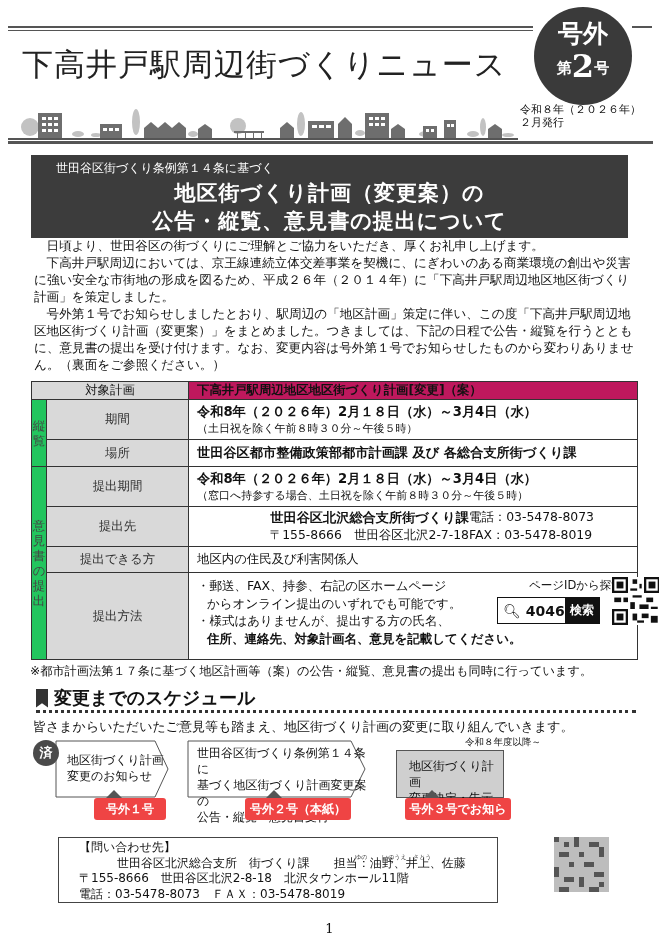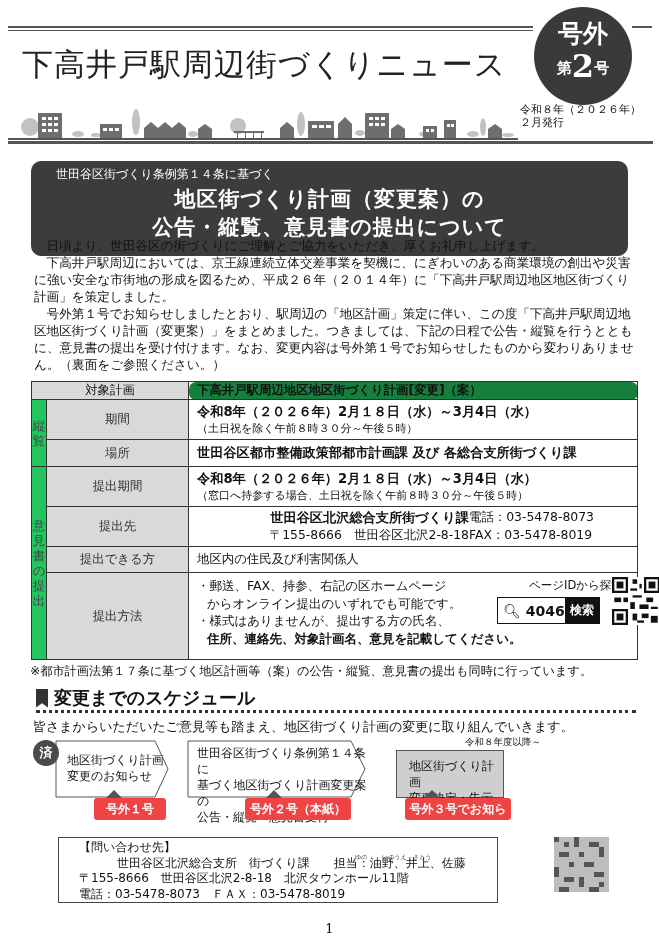--- a/index.html
+++ b/index.html
@@ -8,36 +8,36 @@
   
   .hdr-line{position:absolute;left:8px;height:2px;background:#555;}
   .masthead{position:absolute;left:22px;top:44px;font-size:31px;letter-spacing:1px;color:#222;font-weight:normal;white-space:nowrap;}
   .badge{position:absolute;left:534px;top:7px;width:98px;height:98px;border-radius:50%;background:#3a3a3a;color:#fff;text-align:center;}
   .badge .l1{font-size:25px;font-weight:bold;margin-top:12px;line-height:30px;}
   .badge .l2{font-size:15px;font-weight:bold;line-height:34px;}
   .badge .l2 b{font-size:32px;font-family:"DejaVu Serif","Liberation Serif",serif;vertical-align:-4px;}
   .issue-date{position:absolute;left:520px;top:103px;font-size:11px;line-height:13px;color:#111;}
   .skyline{position:absolute;left:8px;top:100px;}
   
-  .band{position:absolute;left:31px;top:161px;width:597px;height:95px;background:#3c3c3c;border-radius:10px;color:#fff;}
+  .band{position:absolute;left:31px;top:155px;width:597px;height:83px;background:#3c3c3c;border-radius:0;color:#fff;}
   .band .pre{position:absolute;left:25px;top:5px;font-size:12px;}
   .band .t1,.band .t2{position:absolute;left:0;width:100%;text-align:center;font-size:21px;font-weight:bold;letter-spacing:1px;}
   .band .t1{top:24px;}
   .band .t2{top:52px;}
   
   .intro{position:absolute;left:34px;top:237px;width:600px;font-size:12.6px;line-height:17px;}
   .intro p{margin:0;text-indent:1em;}
   
   table.info{position:absolute;left:31px;top:381px;width:607px;border-collapse:collapse;font-size:12.4px;}
   table.info td{border:1px solid #333;padding:0 8px;vertical-align:middle;}
   .thc{background:#d9d9d9;text-align:center;}
   .vert{background:#22c55e;text-align:center;width:14px;padding:0 !important;color:#444;line-height:15px;}
   .lbl{width:125px;text-align:center;background:#d9d9d9;color:#333;}
   .val{background:#fff;}
-  .val-gray{background:#15803d;font-weight:bold;border-radius:7px;}
+  .val-gray{background:#be185d;font-weight:bold;}
   .strong{font-weight:bold;font-size:13.2px;}
   .sub{font-size:11px;}
   .contact-row{display:flex;justify-content:flex-end;}
   .method-wrap{position:relative;height:86px;}
   .method-text{position:absolute;left:0;top:4px;font-size:12.5px;line-height:17.5px;width:330px;}
   .pageid{position:absolute;left:332px;top:5px;font-size:11.5px;}
   .searchbox{position:absolute;left:300px;top:24px;width:101px;height:25px;border:1px solid #111;display:flex;align-items:center;}
   .searchbox .q{font-size:14px;margin:0 5px 0 5px;}
   .searchbox .num{font-weight:bold;font-size:14px;}
   .searchbox .btn{margin-left:auto;background:#111;color:#fff;font-weight:bold;font-size:12px;height:25px;line-height:25px;padding:0 5px;}
@@ -184,21 +184,21 @@
     </td>
   </tr>
   <tr style="height:40px;">
     <td class="lbl">提出先</td>
     <td class="val">
       <div class="contact-row">
             <span class="strong">世田谷区北沢総合支所街づくり課</span>
             <span style="width:160px;">電話：03-5478-8073</span>
           </div>
       <div class="contact-row">
-            <span style="padding-left:12px;">〒155-8666　世田谷区北沢2-8-18</span>
+            <span style="padding-left:12px;">〒155-8666　世田谷区北沢2-7-18</span>
             <span style="width:160px;">FAX：03-5478-8019</span>
           </div>
     </td>
   </tr>
   <tr style="height:26px;">
     <td class="lbl">提出できる方</td>
     <td class="val">地区内の住民及び利害関係人</td>
   </tr>
   <tr>
     <td class="lbl">提出方法</td>

